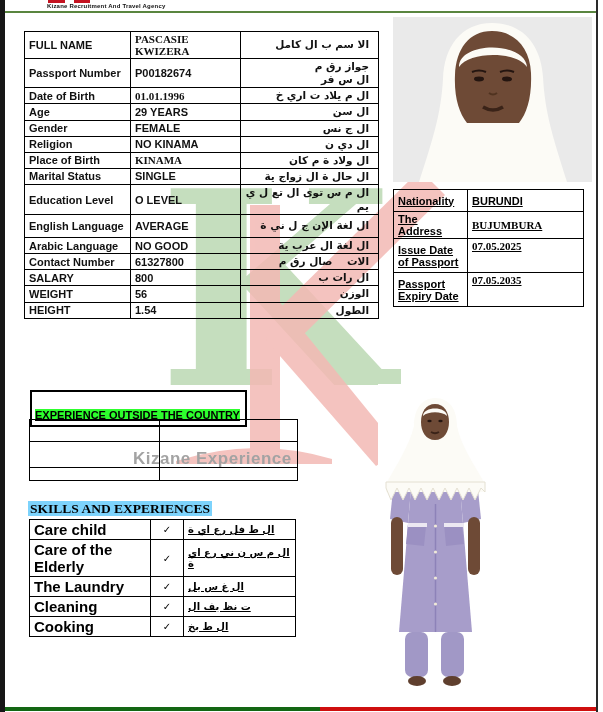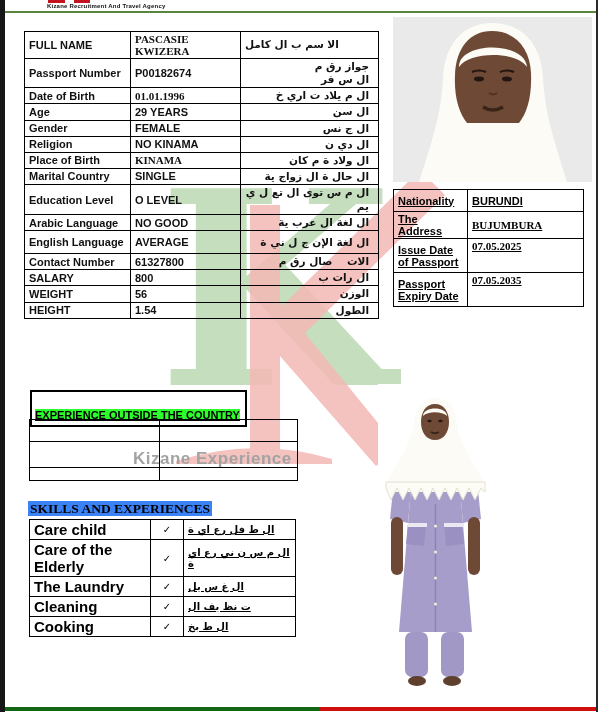--- a/index.html
+++ b/index.html
@@ -28,21 +28,21 @@
   table { border-collapse:collapse; table-layout:fixed; background:transparent; z-index:2; position:absolute; }
   td { border:1.4px solid #000; vertical-align:middle; padding:1px 4px; background:transparent; }
 
   .main-table { left:24px; top:31px; width:354px; }
   .main-table td { font-size:11px; font-weight:bold; color:#111; }
   .main-table .c1 { width:106px; }
   .main-table .c2 { width:110px; }
   .main-table .c3 { width:138px; }
   .main-table .ar { font-family:"DejaVu Sans", sans-serif; font-size:10.5px; direction:rtl;
                     text-align:right; padding-right:9px; white-space:pre-wrap; line-height:1.25; }
-  .main-table .ar-center { text-align:left; }
+  .main-table .ar-center { text-align:right; }
   .serif-val { font-family:"Liberation Serif", serif; font-size:12px; }
 
   .photo-portrait { position:absolute; left:393px; top:17px; width:199px; height:165px; z-index:1; }
 
   .right-table { left:393px; top:189px; width:190px;text-decoration:underline; }
   .right-table td { font-size:11px; font-weight:bold; }
   .right-table .c1 { width:74px; }
   .right-table .c2 { width:116px; }
 
   .exp-heading { position:absolute; left:30px; top:390px; z-index:2; border:2px solid #000;
@@ -50,21 +50,21 @@
   .exp-heading span { background:#2dff2d; font-size:11px; font-weight:bold; text-decoration:underline; color:#000; }
 
   .exp-table { left:29px; top:419px; width:268px; }
   .exp-table td { font-size:11px; font-weight:bold; }
   .exp-table .c1 { width:130px; }
   .exp-table .c2 { width:138px; }
   .row-h21 { height:21px; } .row-h22 { height:22px; } .row-h26 { height:26px; } .row-h13 { height:13px; }
 
   .skills-heading { position:absolute; left:28px; top:501px; z-index:2;
                     font-family:"Liberation Serif", serif; font-size:13.5px; font-weight:bold; }
-  .skills-heading span { background:#3b82f6; color:#000; padding:0 2px; }
+  .skills-heading span { background:#7dd3fc; color:#000; padding:0 2px; }
 
   .skills-table { left:29px; top:519px; width:266px; }
   .skills-table td { font-size:15px; font-weight:bold; height:18.5px; }
   .skills-table .c1 { width:121px; }
   .skills-table .c2 { width:33px; text-align:center; font-weight:normal; font-size:10px; }
   .skills-table .c3 { width:112px; font-family:"DejaVu Sans", sans-serif; font-size:10px;
                       direction:rtl; text-align:left; }
   .skills-table .c3 span { text-decoration:underline; }
 
   .photo-body { position:absolute; left:378px; top:384px; width:115px; height:306px; z-index:1; }
@@ -127,38 +127,38 @@
           <td class="c1">Religion</td>
           <td class="c2">NO KINAMA</td>
           <td class="c3 ar">ال دي ن</td>
         </tr>
     <tr>
           <td class="c1">Place of Birth</td>
           <td class="c2 serif-val">KINAMA</td>
           <td class="c3 ar">ال ولاد ة م كان</td>
         </tr>
     <tr>
-          <td class="c1">Marital Country</td>
+          <td class="c1">Marital Status</td>
           <td class="c2">SINGLE</td>
           <td class="c3 ar">ال حال ة ال زواج ية</td>
         </tr>
     <tr style="height:30px">
           <td class="c1">Education Level</td>
           <td class="c2">O LEVEL</td>
           <td class="c3 ar">ال م س توى ال تع ل ي يم</td>
         </tr>
-    <tr>
-          <td class="c1">Arabic Language</td>
-          <td class="c2">NO GOOD</td>
-          <td class="c3 ar">ال لغة ال عرب ية</td>
-        </tr>
     <tr style="height:23px">
           <td class="c1">English Language</td>
           <td class="c2">AVERAGE</td>
           <td class="c3 ar">ال لغة الإن ج ل ني ة</td>
+        </tr>
+    <tr>
+          <td class="c1">Arabic Language</td>
+          <td class="c2">NO GOOD</td>
+          <td class="c3 ar">ال لغة ال عرب ية</td>
         </tr>
     <tr>
           <td class="c1">Contact Number</td>
           <td class="c2">61327800</td>
           <td class="c3 ar">الات    صال رق م</td>
         </tr>
     <tr>
           <td class="c1">SALARY</td>
           <td class="c2">800</td>
           <td class="c3 ar">ال رات ب</td>

